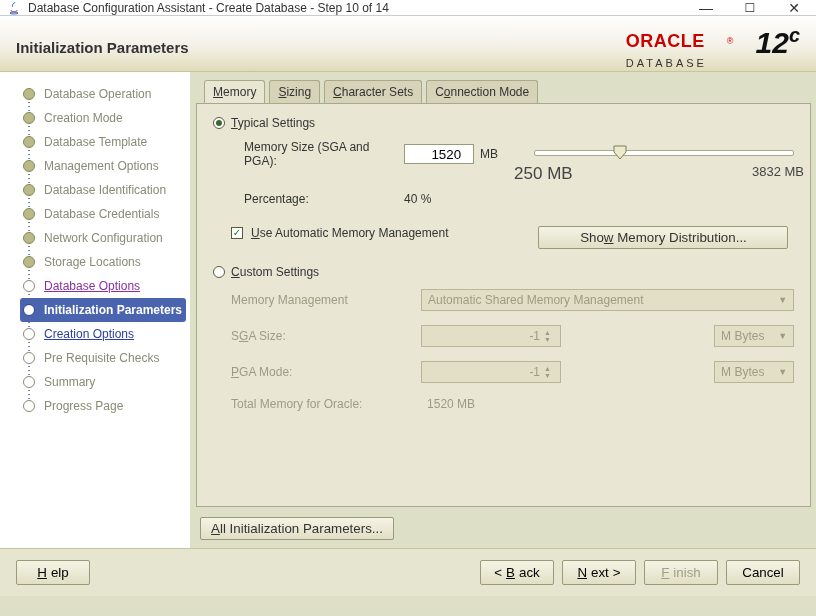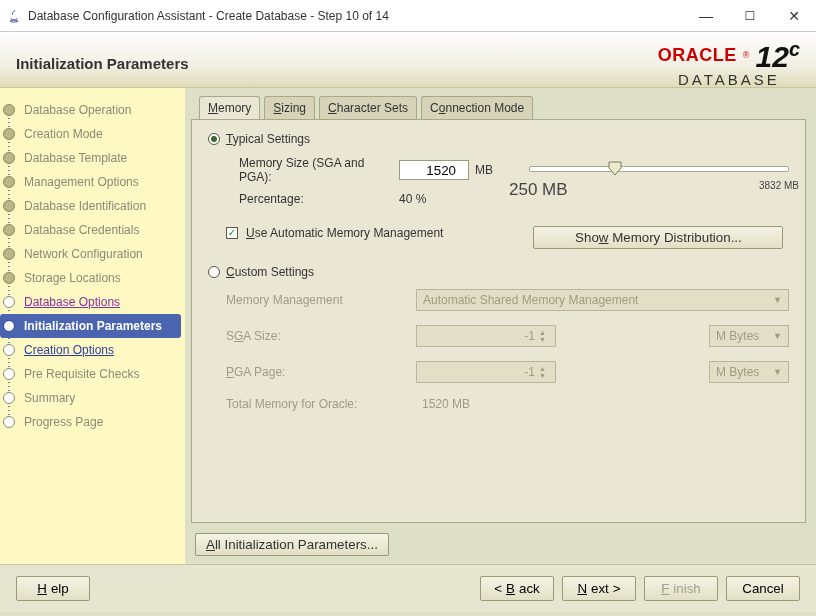--- a/index.html
+++ b/index.html
@@ -8,21 +8,21 @@
     font-size: 12px;
     background: #dde0c7;
     color: #333;
     width: 816px;
     height: 616px;
     overflow: hidden;
     position: relative;
   }
   
   .titlebar {
-    height: 32px;
+    height: 16px;
     background: #fff;
     display: flex;
     align-items: center;
     padding: 0 0 0 6px;
     border-bottom: 1px solid #ccc;
   }
   .titlebar .java-icon {
     width: 16px; height: 16px; margin-right: 6px;
     display: inline-flex; align-items: center; justify-content: center;
   }
@@ -35,36 +35,36 @@
   
   .header {
     height: 56px;
     background: linear-gradient(to bottom, #fefefe, #f2f0e4 60%, #e0dbb8);
     border-bottom: 1px solid #c8c4a0;
     padding: 8px 16px 0 16px;
     display:flex; align-items:center; justify-content:space-between;
     position:relative;
   }
   .header h1 { font-size: 15px; font-weight: bold; color:#333; }
-  .brand { display:flex; align-items:center; gap:6px; }
+  .brand { display:flex; align-items:center; gap:22px; }
   .brand .oracle { color:#c00; font-weight:bold; font-size:18px; letter-spacing:0.5px; }
   .brand .twelve { font-size:30px; font-weight:900; color:#111; font-style:italic; }
   .brand .c { font-size:20px; font-style:italic; font-weight:600; vertical-align: super; }
-  .brand-sub { font-size:15px; color:#333; letter-spacing:3px; text-align:center; }
+  .brand-sub { font-size:11px; color:#333; letter-spacing:3px; text-align:left; }
   .brand-wrap { text-align:right; line-height:1.05; }
   
   .main {
     display:flex;
     height: 476px;
   }
   
   .sidebar {
     width: 224px;
-    padding: 10px 4px 10px 0;
-    background: #fef9c3;
+    padding: 10px 4px 10px 20px;
+    background: #ffffff;
     position:relative;
   }
   .steps { list-style:none; position:relative; }
   .steps::before {
     content:"";
     position:absolute; left:8px; top:8px; bottom:8px; width:2px;
     background: repeating-linear-gradient(to bottom, #6a82b8 0 1px, transparent 1px 4px);
   }
   .steps li {
     position:relative;
@@ -110,34 +110,34 @@
     width:12px; height:12px; border:1px solid #5a5a40; border-radius:50%; background:#fff;
     display:inline-flex; align-items:center; justify-content:center;
   }
   .radio.checked::after { content:""; width:6px; height:6px; background:#3a6a2a; border-radius:50%; }
   .check {
     width:12px; height:12px; border:1px solid #5a5a40; background:#fff;
     display:inline-flex; align-items:center; justify-content:center; font-size:10px; color:#1a7a1a; line-height:1;
   }
   .u { text-decoration:underline; }
   .row { display:flex; align-items:center; gap:8px; }
-  .mem-grid { margin-left:31px; display:grid; grid-template-columns: 160px 90px auto; row-gap:8px; align-items:center;}
+  .mem-grid { margin-left:31px; display:grid; grid-template-columns: 160px 90px auto; row-gap:24px; align-items:center;}
   .numbox {
     width:70px; height:20px; background:#fff; border:1px solid #9a9a78; text-align:right; padding:1px 12px;
   }
   .btn-wide {
     border:1px solid #9a9a78; background:linear-gradient(#f5f3e4,#e2dfc6);
     padding:3px 10px; border-radius:2px; cursor:pointer; color:#333; text-align:center;
   }
   .slider-wrap { position:relative; height:46px; margin-left:10px; width:260px;}
   .slider-track { position:absolute; top:10px; left:0; right:0; height:6px; background:#fff; border:1px solid #aaa88a; border-radius:2px;}
   .slider-thumb { position:absolute; top:4px; left:33%; width:16px; height:16px; transform:translateX(-50%);}
   .slider-thumb svg { display:block; }
   .slider-lbl-l { position:absolute; left:-20px; top:24px; font-size:17px; color:#444;}
-  .slider-lbl-r { position:absolute; right:-10px; top:24px; font-size:10px; color:#444;}
+  .slider-lbl-r { position:absolute; right:-10px; top:24px; font-size:13px; color:#444;}
   .disabled-section { color:#9c9c84; margin-left:18px; display:grid; grid-template-columns:190px 1fr 80px; row-gap:14px; align-items:center;}
   .dd {
     height:22px; border:1px solid #b8b69a; background:#e2dfc6; color:#9c9c84;
     display:flex; align-items:center; justify-content:space-between; padding:0 6px;
     min-width:140px;
   }
   .dd .caret { font-size:9px; color:#9c9c84;}
   .spin {
     height:22px; width:140px; border:1px solid #b8b69a; background:#e2dfc6; color:#9c9c84;
     display:flex; align-items:center; justify-content:flex-end; padding:0 2px 0 6px;
@@ -277,21 +277,21 @@
           <span class="ctrl">
               <span>▲</span>
               <span>▼</span>
             </span>
         </div>
         <div class="dd" style="min-width:70px;">
           <span>M Bytes</span>
             <span class="caret">▼</span>
         </div>
 
-        <span><span class="u">P</span><span>GA Page:</span></span>
+        <span><span class="u">P</span><span>GA Mode:</span></span>
         <div class="spin">
           <span>-1</span>
           <span class="ctrl">
               <span>▲</span>
               <span>▼</span>
             </span>
         </div>
         <div class="dd" style="min-width:70px;">
           <span>M Bytes</span>
             <span class="caret">▼</span>

